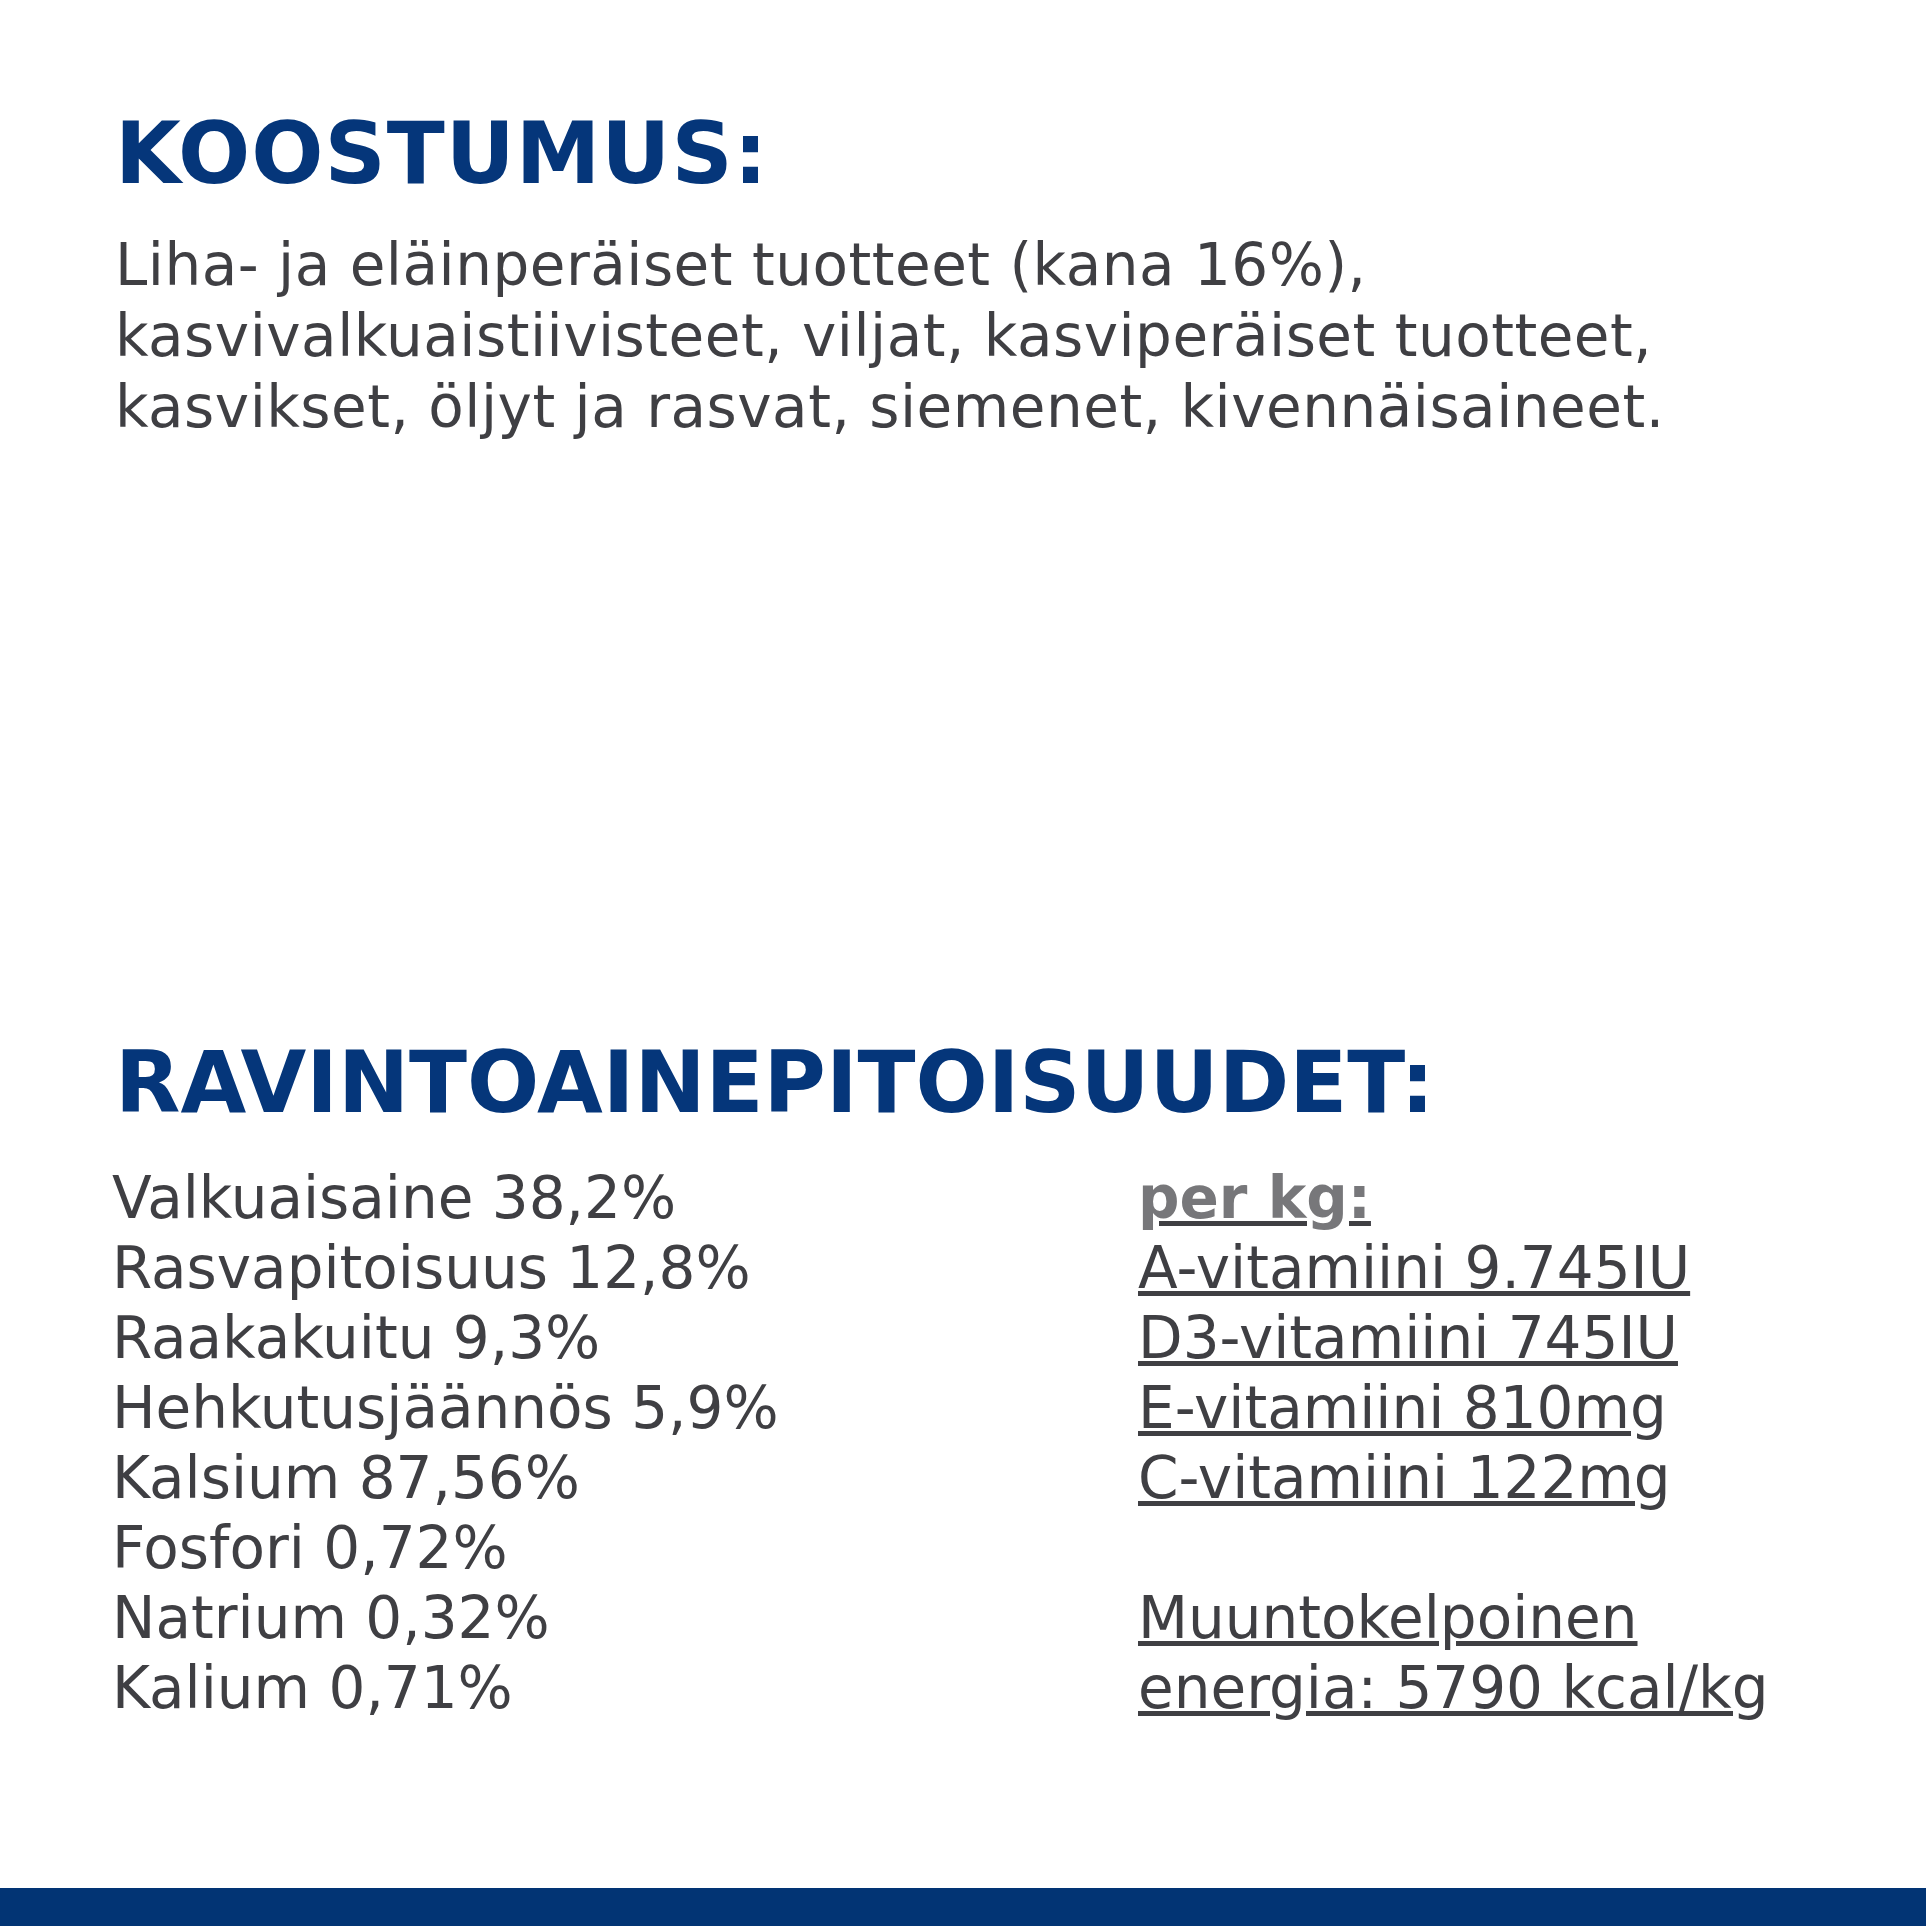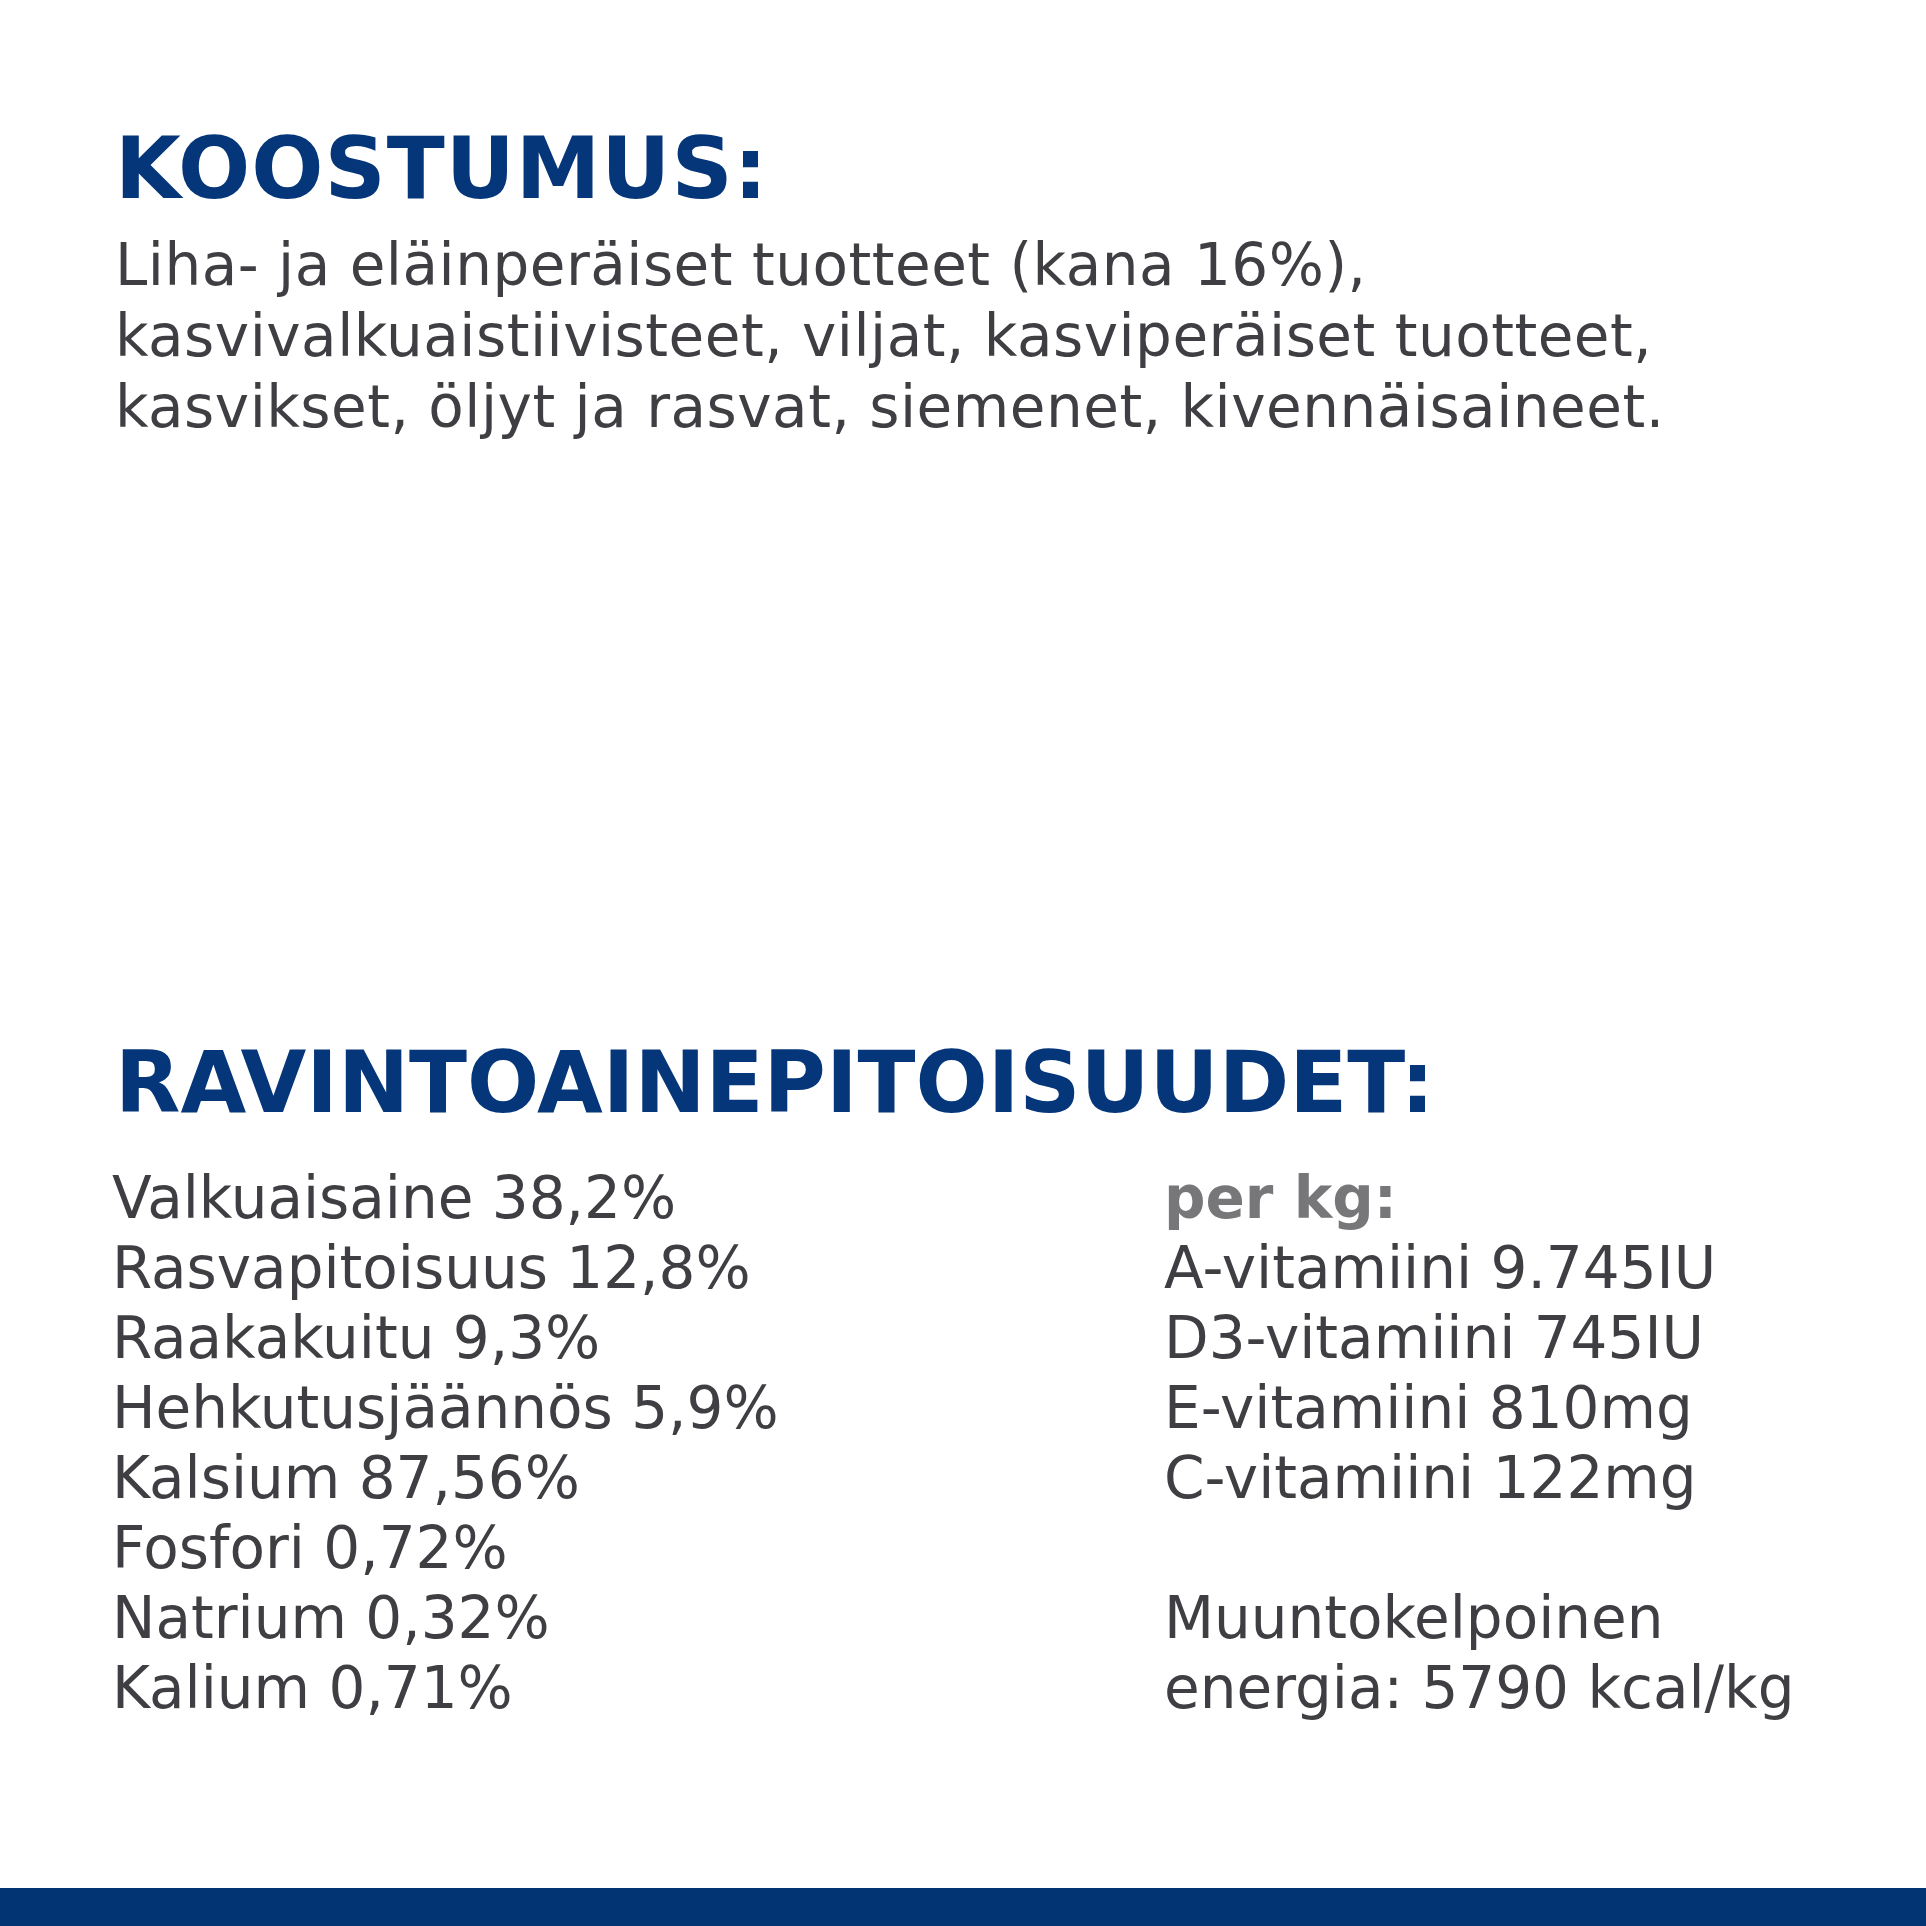--- a/index.html
+++ b/index.html
@@ -1,25 +1,25 @@
 <!DOCTYPE html>
 <html><head>
 <meta charset="utf-8">
 <style>
   html, body { margin:0; padding:0; }
   body { width:1927px; height:1927px; background:#ffffff; position:relative; overflow:hidden; font-family:"DejaVu Sans", sans-serif; color:#3f3f43; }
   .title { position:absolute; left:115px; font-weight:bold; color:#05367a; font-size:85px; letter-spacing:1px; line-height:1; margin:0; }
-  #t1 { top:126px; }
+  #t1 { top:111px; }
   #t2 { top:1040px; letter-spacing:0px; }
   .para { position:absolute; left:115px; top:230px; font-size:58px; line-height:71px; letter-spacing:0.5px; color:#3f3f43; margin:0; }
   .para span { display:block; white-space:nowrap; }
   .col { position:absolute; top:1163px; font-size:58px; line-height:70px; color:#3f3f43; margin:0; padding:0; list-style:none; }
   .col li { white-space:nowrap; }
   #left { left:112px; }
-  #right { left:1164px; }
+  #right { left:1138px;text-decoration:underline; }
   .perkg { font-weight:bold; color:#77777a; }
   .spacer { height:70px; }
   .bar { position:absolute; left:0; top:1888px; width:1927px; height:39px; background:#023474; }
 </style>
 </head>
 <body>
 
 <h1 class="title" id="t1">KOOSTUMUS:</h1>
 
 <p class="para">

